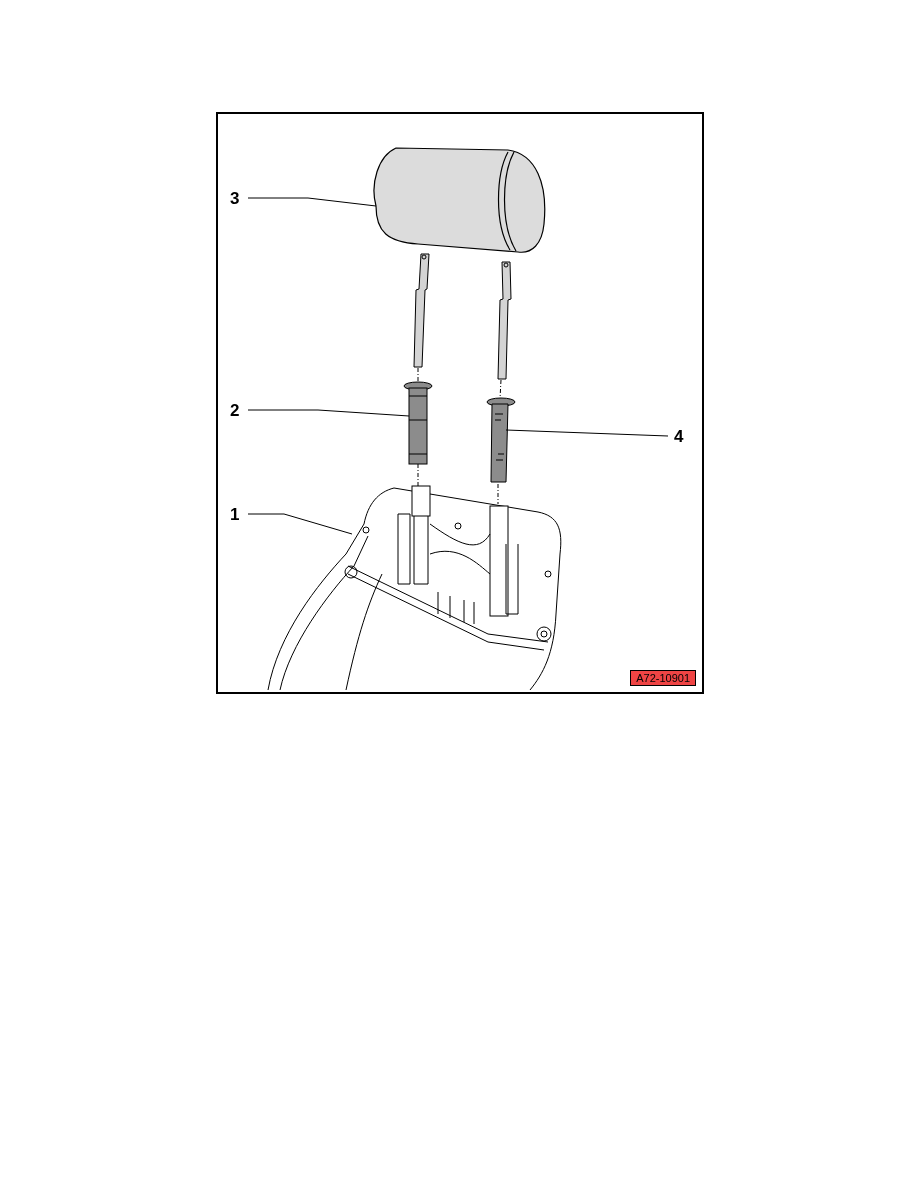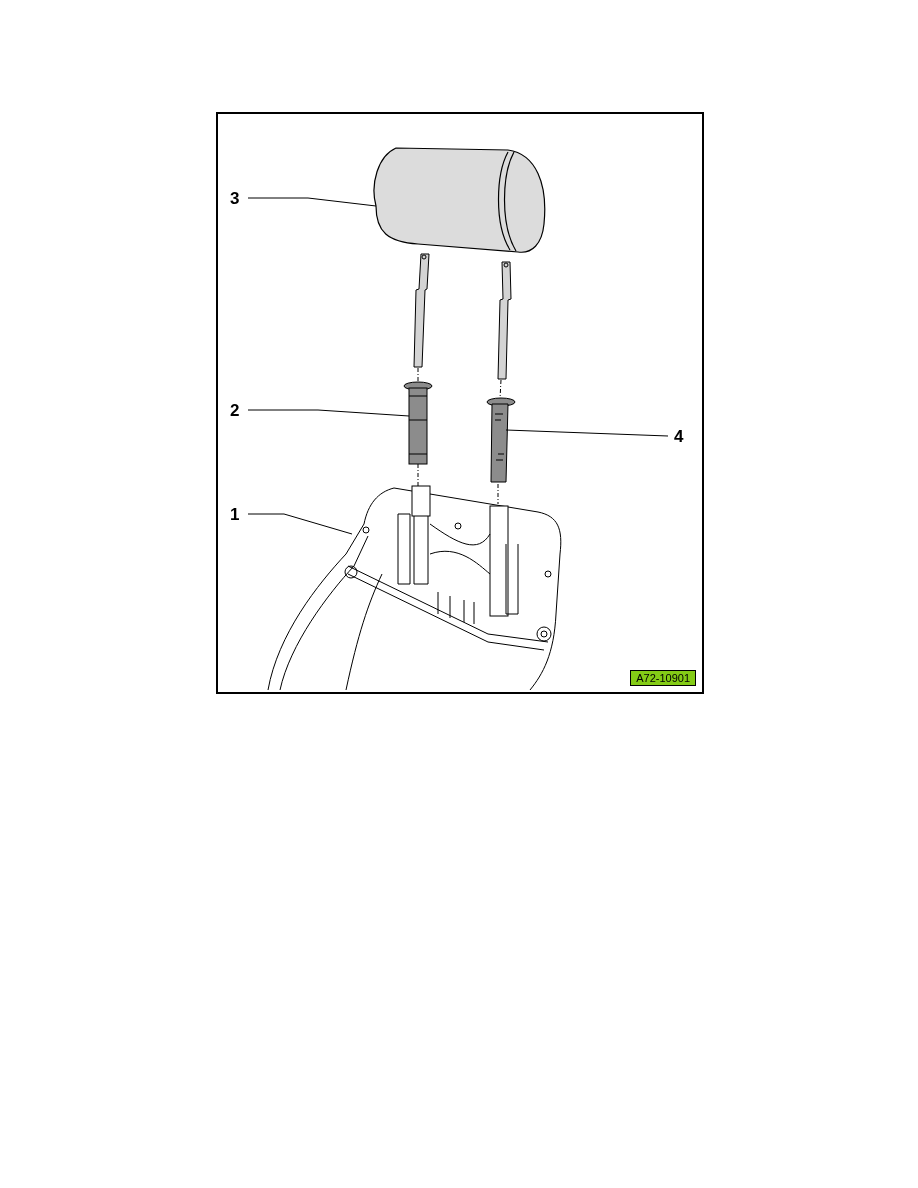--- a/index.html
+++ b/index.html
@@ -4,21 +4,21 @@
 <style>
   html, body { margin: 0; padding: 0; background: #ffffff; }
   body { width: 918px; height: 1188px; position: relative; overflow: hidden;
          font-family: "Liberation Sans", sans-serif; }
   .figure-frame { position: absolute; left: 216px; top: 112px; width: 484px; height: 578px;
                   border: 2px solid #000; background: #fff; }
   .figure-svg { position: absolute; left: 0; top: 0; width: 484px; height: 578px; }
   .callout-num { position: absolute; font-weight: bold; font-size: 17px; color: #000;
                  font-family: "Liberation Sans", sans-serif; line-height: 1; }
   .figure-id { position: absolute; right: 6px; bottom: 6px; border: 1px solid #000;
-               font-size: 11px; padding: 1px 5px; background: #84cc16; color: #000;
+               font-size: 11px; padding: 1px 5px; background: #ef4444; color: #000;
                font-family: "Liberation Sans", sans-serif; }
 </style>
 </head>
 <body>
 
 <div class="figure-frame">
   <svg class="figure-svg" viewBox="0 0 484 578">
 
     <g stroke="#000" stroke-width="1.2">
       <path d="M158 92 C152 70, 160 42, 178 34 L290 36 C318 40, 330 70, 326 110 C324 130, 314 140, 300 138 L200 130 C170 128, 158 118, 158 92 Z" fill="#dcdcdc"></path>

